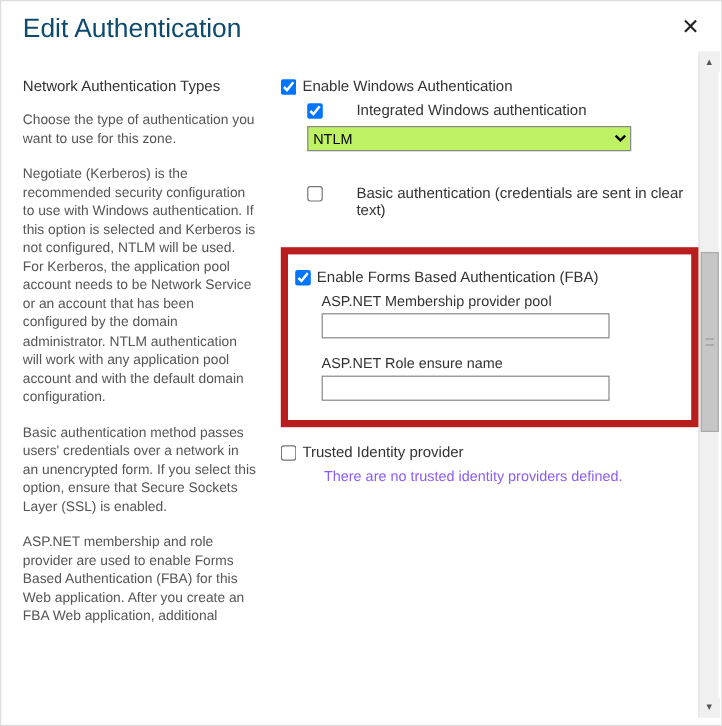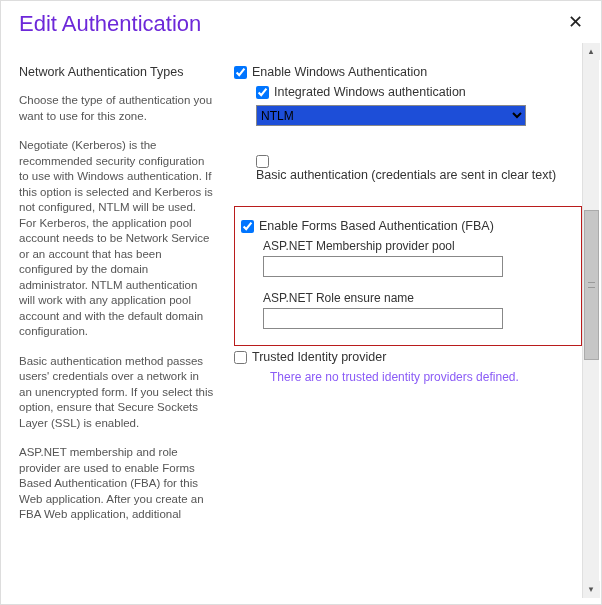--- a/index.html
+++ b/index.html
@@ -15,21 +15,21 @@
   }
   .titlebar {
     display: flex;
     justify-content: space-between;
     align-items: flex-start;
     padding: 10px 14px 6px 18px;
   }
   .title {
     font-size: 22px;
     font-weight: 300;
-    color: #6d28d9;
+    color: #0c4a6e;
   }
   .close {
     font-size: 18px;
     color: #222;
     cursor: pointer;
     line-height: 1;
     padding: 2px 4px;
   }
   .content-wrap {
     display: flex;
@@ -61,32 +61,32 @@
   }
   .row {
     display: flex;
     align-items: flex-start;
     margin-bottom: 6px;
   }
   .chk {
     margin: 1px 5px 0 0;
     width: 13px; height: 13px;
   }
-  .indent1 { margin-left: 22px; }
+  .indent1 { margin-left: 22px; gap: 23px; }
   select.combo {
     width: 270px;
     height: 21px;
     font-size: 12px;
     border: 1px solid #888;
-    background: #1d4ed8;
+    background: #bef264;
   }
   .fba-box {
-    border: 1px solid #b91c1c;
+    border: 6px solid #b91c1c;
     padding: 12px 14px 16px 6px;
-    margin: 24px 0 4px 0;
+    margin: 24px 0 14px 0;
   }
   .field-label {
     margin: 4px 0 3px 22px;
     font-size: 12px;
   }
   input.text {
     margin-left: 22px;
     width: 240px;
     height: 21px;
     border: 1px solid #888;
@@ -162,21 +162,21 @@
       <input type="checkbox" class="chk" checked="" style="">
       <span>Integrated Windows authentication</span>
     </div>
 
     <div class="row indent1">
       <select class="combo">
         <option>NTLM</option>
       </select>
     </div>
 
-    <div class="row indent1" style="margin-top:28px;flex-direction:column;">
+    <div class="row indent1" style="margin-top:28px;">
       <input type="checkbox" class="chk" style="">
       <span>Basic authentication (credentials are sent in clear text)</span>
     </div>
 
     <div class="fba-box">
       <div class="row">
         <input type="checkbox" class="chk" checked="" style="">
         <span>Enable Forms Based Authentication (FBA)</span>
       </div>
       <div class="field-label">ASP.NET Membership provider pool</div>

